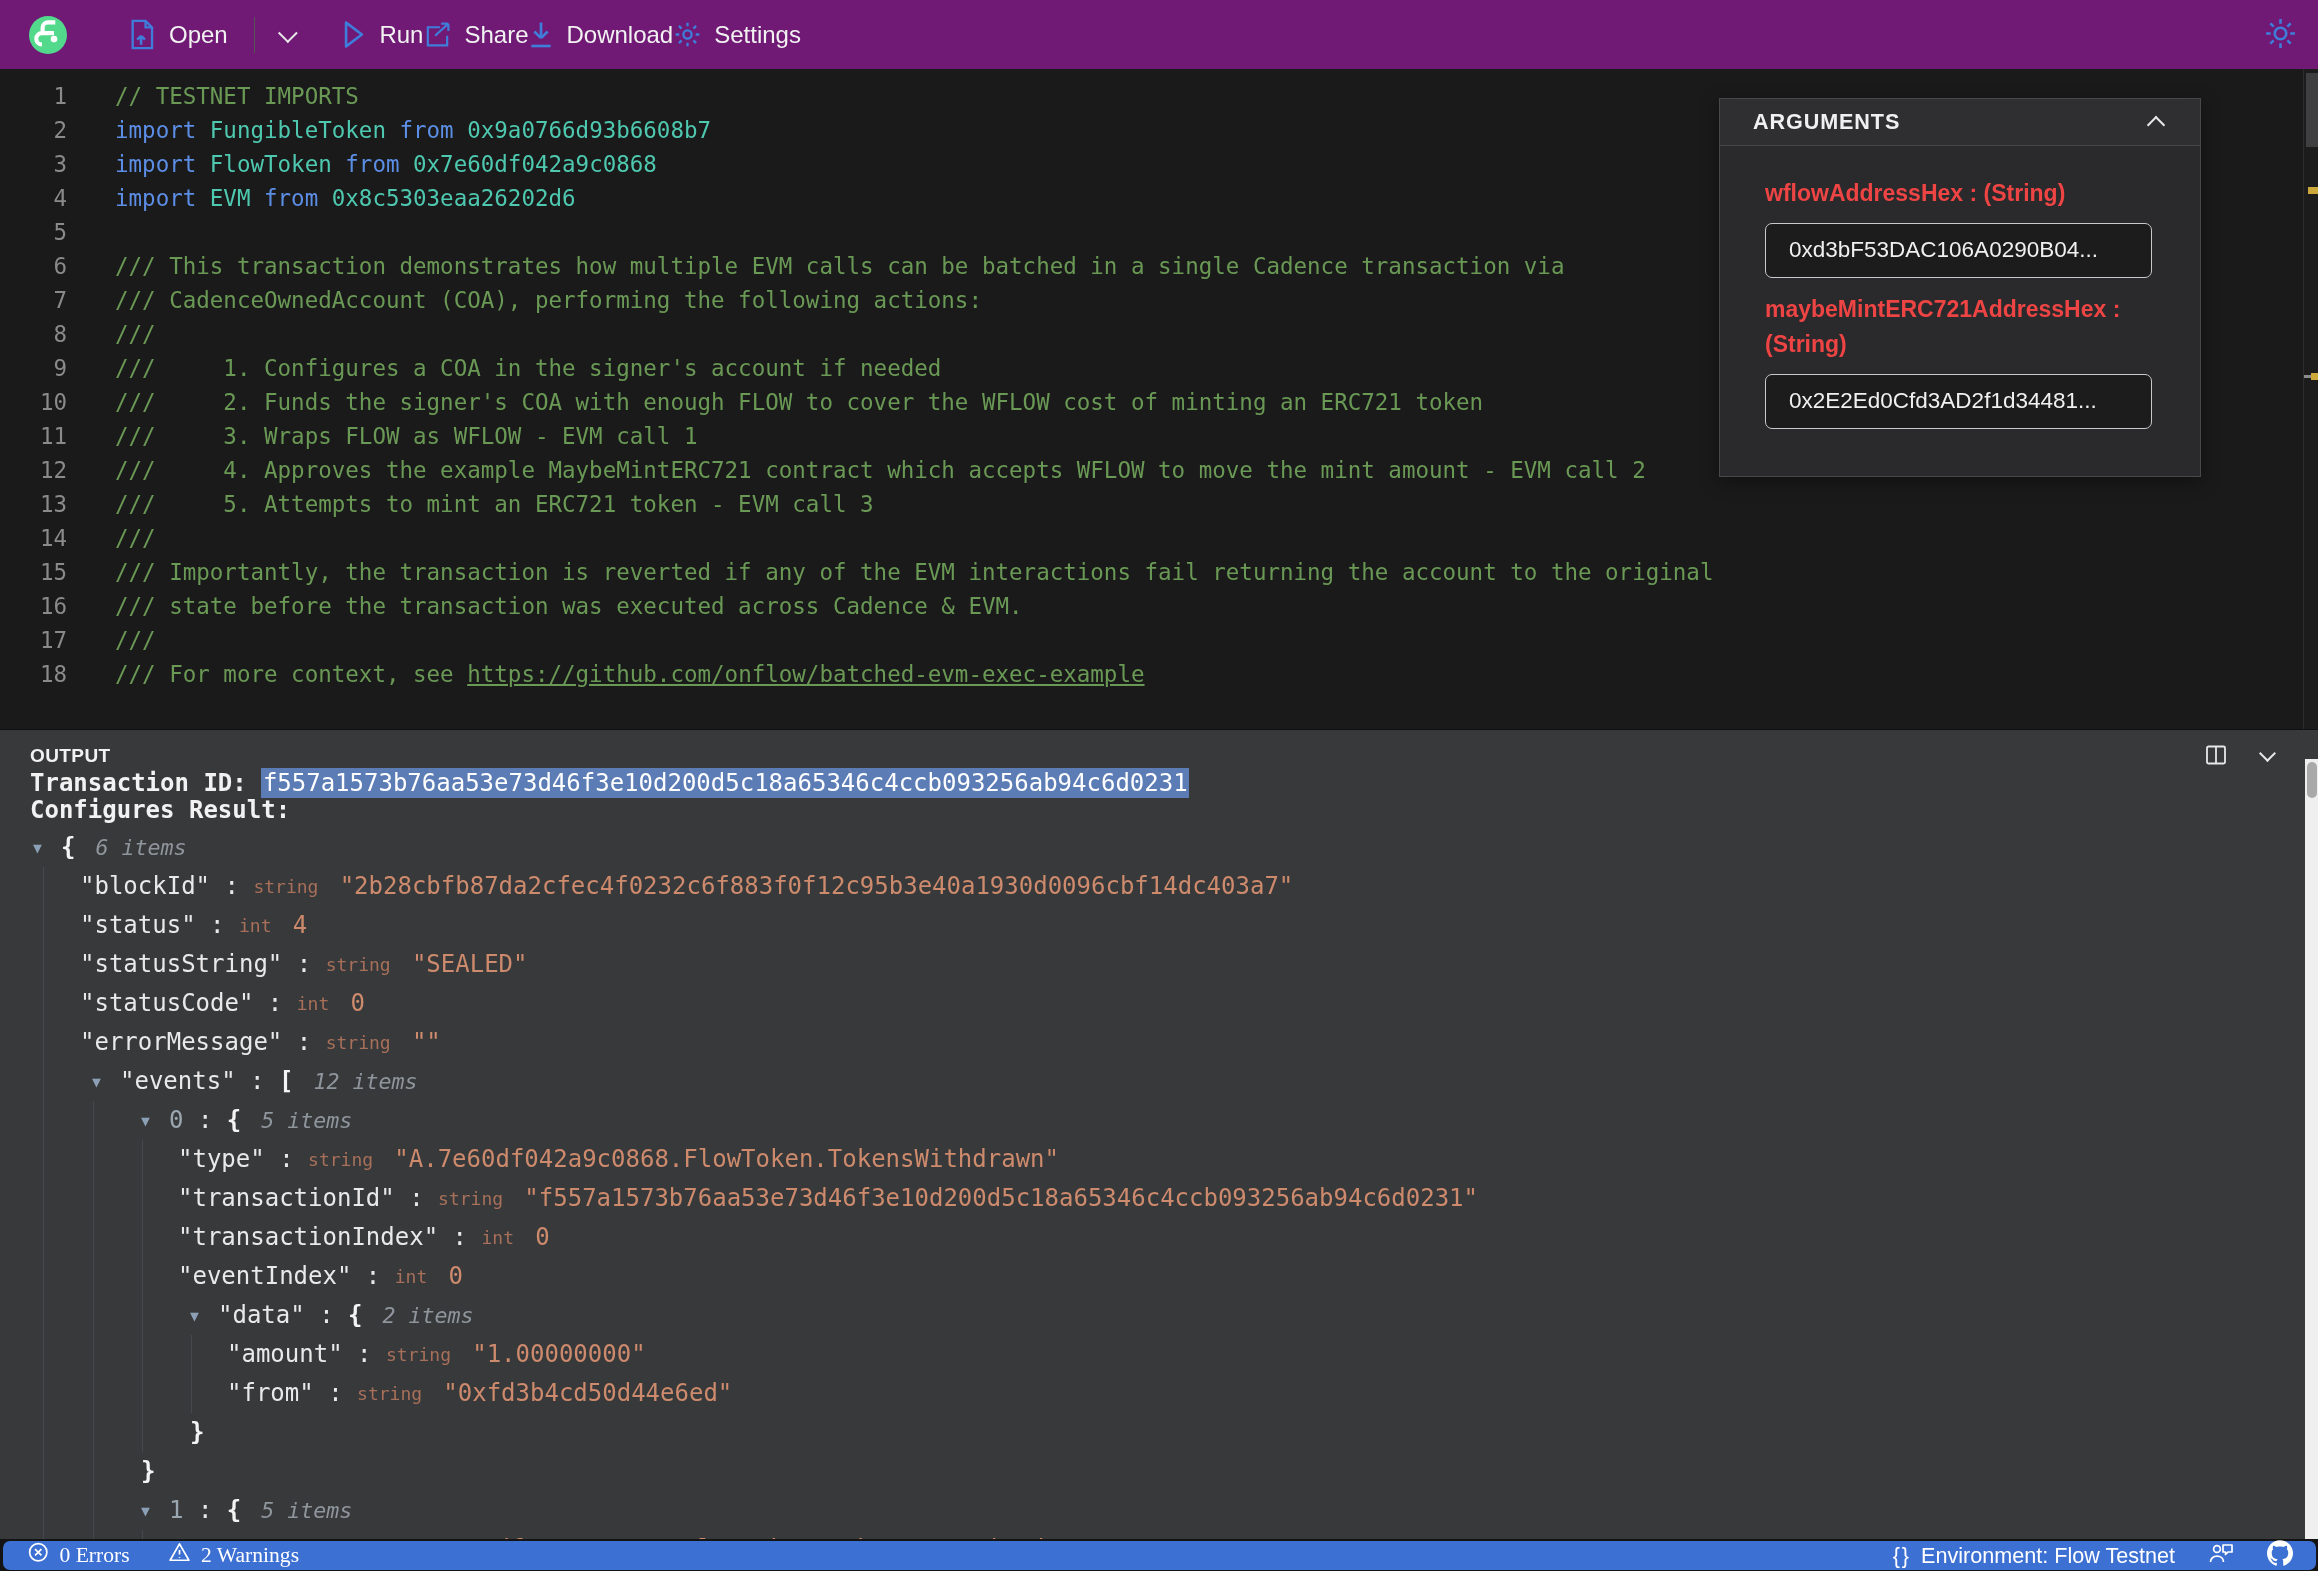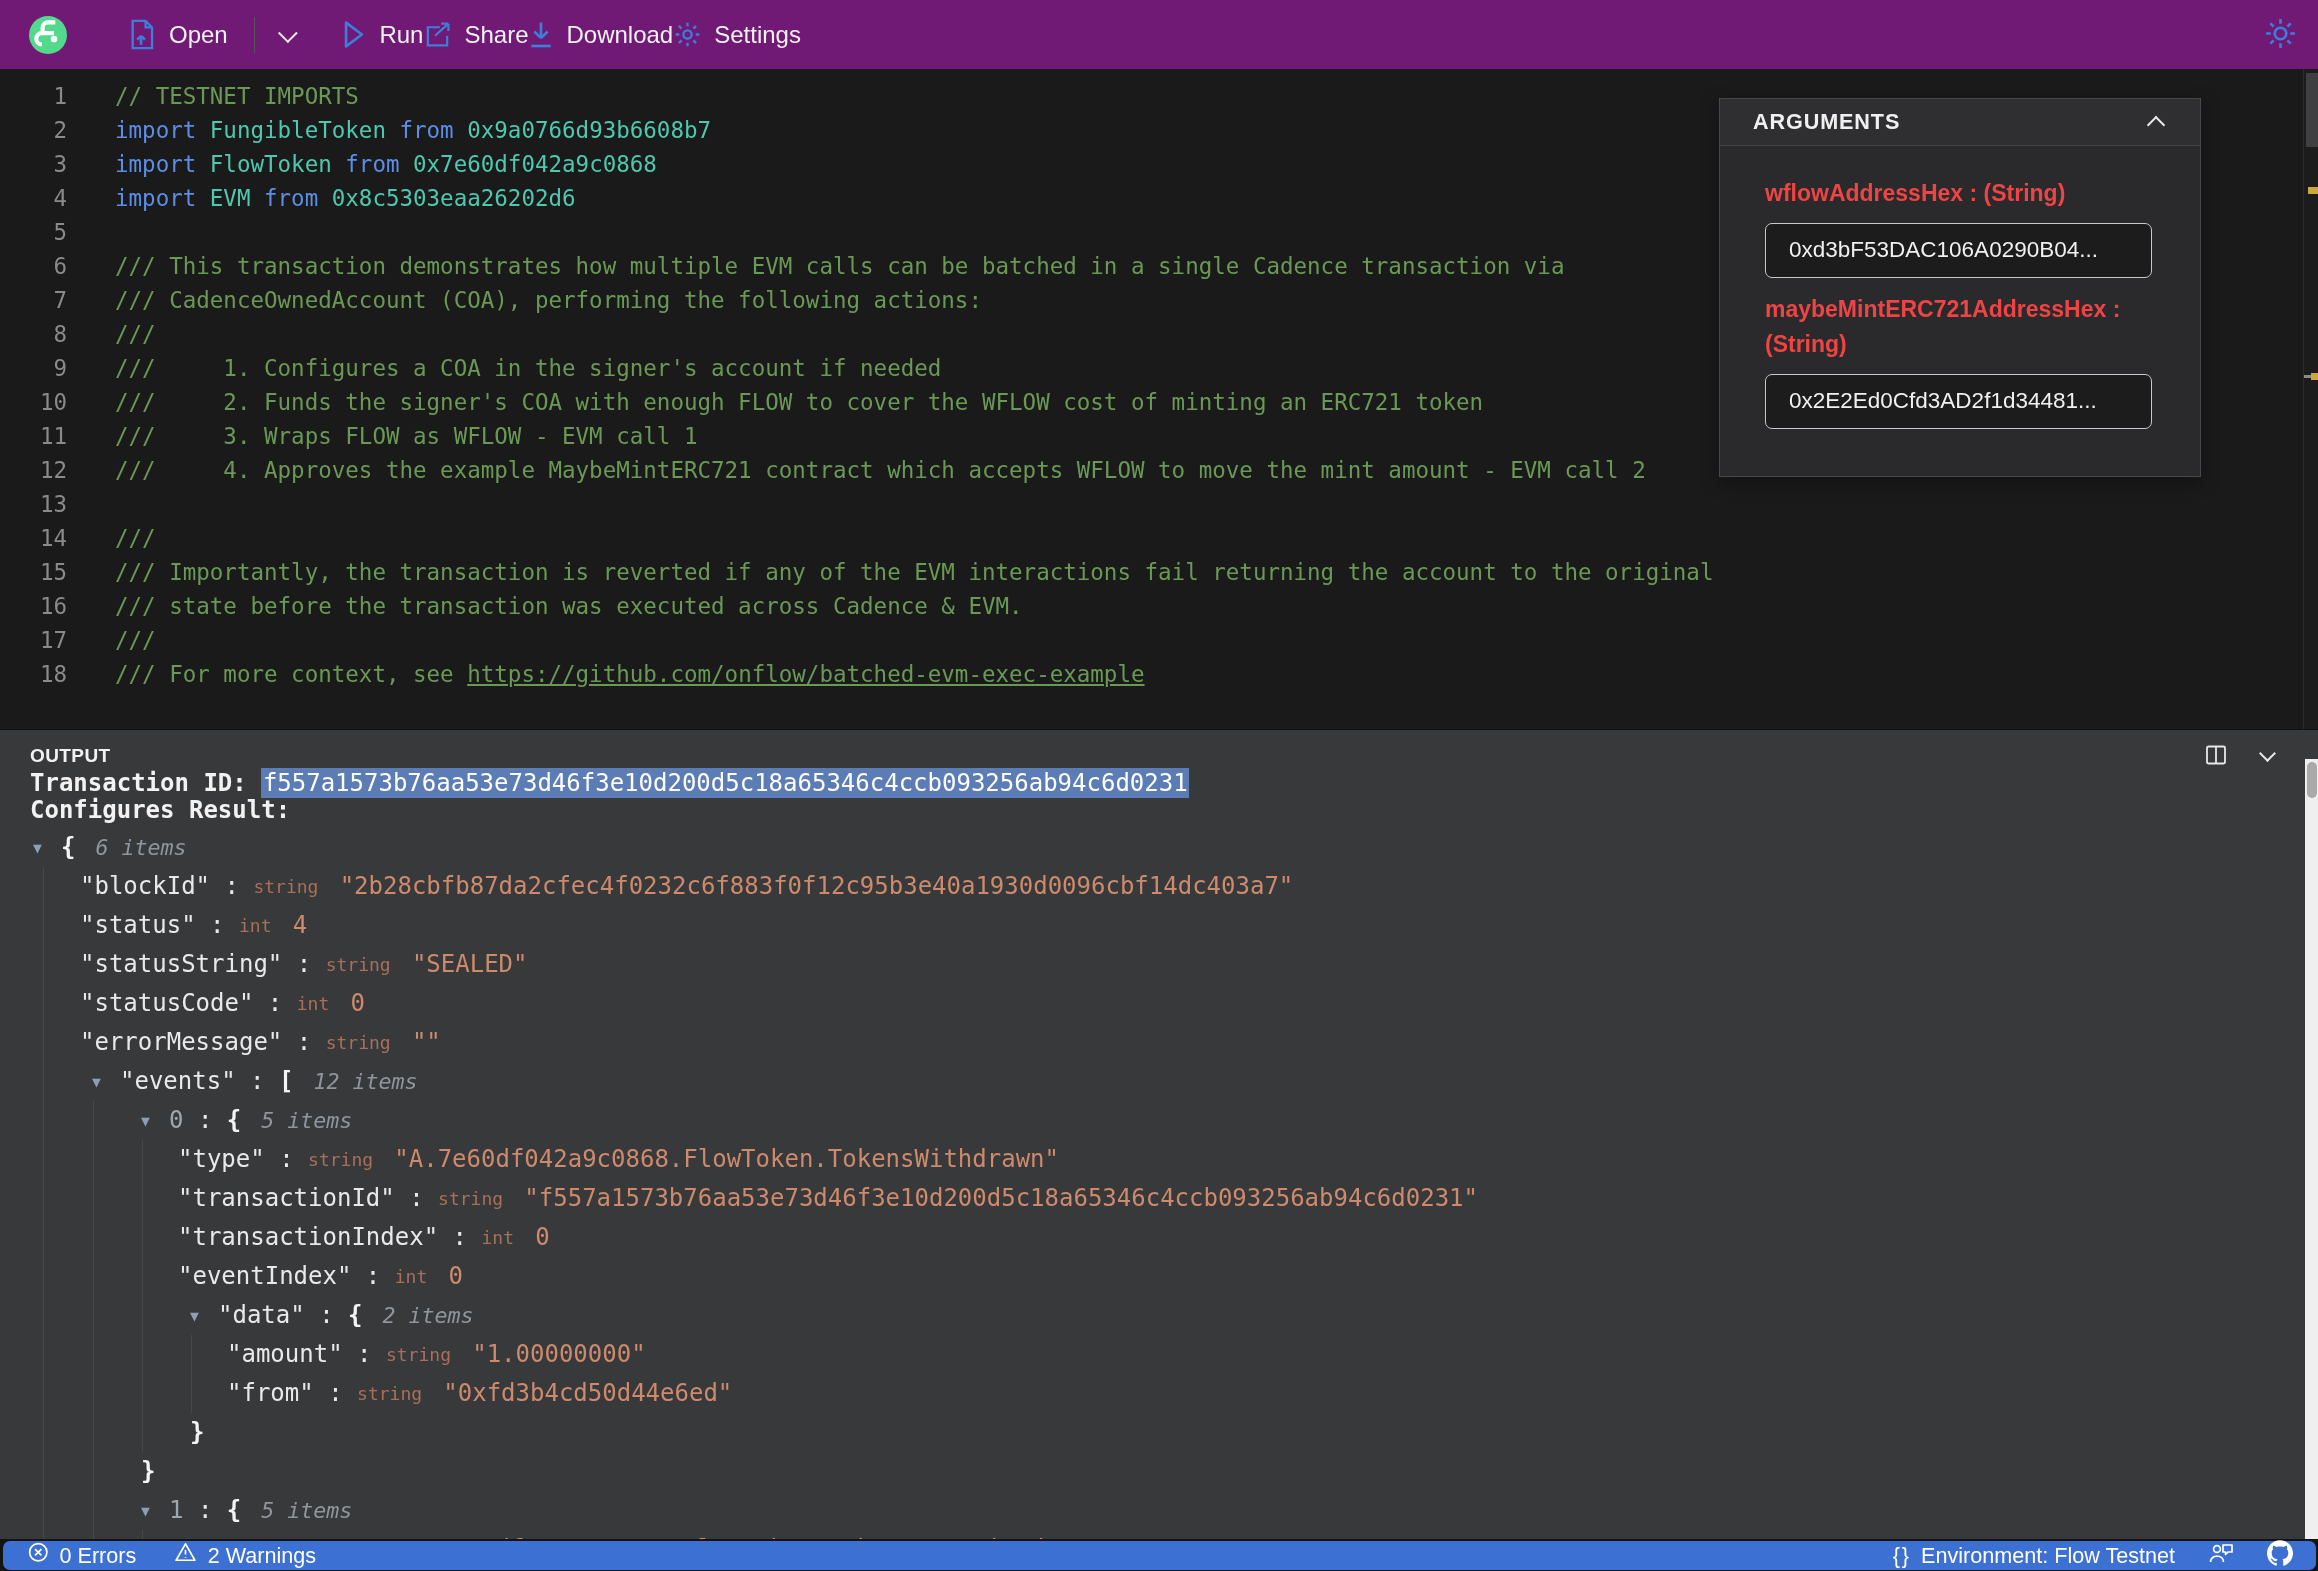--- a/index.html
+++ b/index.html
@@ -72,21 +72,21 @@
   .jcolon { color:#e9e9e9; }
   .jbrace { color:#f4f4f4; font-weight:bold; }
   .jitems { color:#8e959c; font-style:italic; font-size:21.6px; margin-left:7px; }
   .jtype { color:#a8705a; font-size:18px; margin-right:10.4px; }
   .jval { color:#cd8a6c; }
   .out-scroll { position:absolute; right:0; top:29px; bottom:0; width:14px; background:#efefef; }
   .out-thumb { position:absolute; left:1.7px; top:2.6px; width:10.4px; height:36px; background:#a9a9a9; border-radius:5.2px; }
   
   .statusbar { position:absolute; left:2.6px; top:1541px; width:2313px; height:29px; background:#3d70d3;
     border-radius:7px; display:flex; align-items:center; color:#fff; font-size:21.6px; }
-  .sb-left { display:flex; align-items:center; gap:38px; padding-left:24px; flex:1; }
+  .sb-left { display:flex; align-items:center; gap:38px; padding-left:24px; flex:1;font-family:Liberation Serif, serif; }
   .sb-right { display:flex; align-items:center; gap:33px; padding-right:22.5px; }
   .sb-item { display:flex; align-items:center; gap:10.4px; cursor:pointer; }
   .sb-braces { font-size:21.6px; letter-spacing:1.7px; }
 </style>
 </head>
 <body>
 
 <div id="app">
 
   <div class="toolbar">
@@ -170,21 +170,21 @@
         <div class="code-line"><span class="lineno">3</span><span class="code-text"><span class="tok-kw">import </span><span class="tok-type">FlowToken</span><span class="tok-kw"> from </span><span class="tok-type">0x7e60df042a9c0868</span></span></div>
         <div class="code-line"><span class="lineno">4</span><span class="code-text"><span class="tok-kw">import </span><span class="tok-type">EVM</span><span class="tok-kw"> from </span><span class="tok-type">0x8c5303eaa26202d6</span></span></div>
         <div class="code-line"><span class="lineno">5</span><span class="code-text"></span></div>
         <div class="code-line"><span class="lineno">6</span><span class="code-text"><span class="tok-comment">/// This transaction demonstrates how multiple EVM calls can be batched in a single Cadence transaction via</span></span></div>
         <div class="code-line"><span class="lineno">7</span><span class="code-text"><span class="tok-comment">/// CadenceOwnedAccount (COA), performing the following actions:</span></span></div>
         <div class="code-line"><span class="lineno">8</span><span class="code-text"><span class="tok-comment">///</span></span></div>
         <div class="code-line"><span class="lineno">9</span><span class="code-text"><span class="tok-comment">///     1. Configures a COA in the signer's account if needed</span></span></div>
         <div class="code-line"><span class="lineno">10</span><span class="code-text"><span class="tok-comment">///     2. Funds the signer's COA with enough FLOW to cover the WFLOW cost of minting an ERC721 token</span></span></div>
         <div class="code-line"><span class="lineno">11</span><span class="code-text"><span class="tok-comment">///     3. Wraps FLOW as WFLOW - EVM call 1</span></span></div>
         <div class="code-line"><span class="lineno">12</span><span class="code-text"><span class="tok-comment">///     4. Approves the example MaybeMintERC721 contract which accepts WFLOW to move the mint amount - EVM call 2</span></span></div>
-        <div class="code-line"><span class="lineno">13</span></div>
+        <div class="code-line"><span class="lineno">13</span><span class="code-text"><span class="tok-comment">///     5. Attempts to mint an ERC721 token - EVM call 3</span></span></div>
         <div class="code-line"><span class="lineno">14</span><span class="code-text"><span class="tok-comment">///</span></span></div>
         <div class="code-line"><span class="lineno">15</span><span class="code-text"><span class="tok-comment">/// Importantly, the transaction is reverted if any of the EVM interactions fail returning the account to the original</span></span></div>
         <div class="code-line"><span class="lineno">16</span><span class="code-text"><span class="tok-comment">/// state before the transaction was executed across Cadence &amp; EVM.</span></span></div>
         <div class="code-line"><span class="lineno">17</span><span class="code-text"><span class="tok-comment">///</span></span></div>
         <div class="code-line"><span class="lineno">18</span><span class="code-text"><span class="tok-comment">/// For more context, see </span><span class="tok-link">https://github.com/onflow/batched-evm-exec-example</span></span></div>
       </div>
     <div class="ed-scrollstrip">
       <div class="ed-thumb"></div>
       <div class="warn-mark" style="left:3.5px; top:118px; width:10.4px; height:7px;"></div>
       <div class="scroll-line" style="top:306px;"></div>

